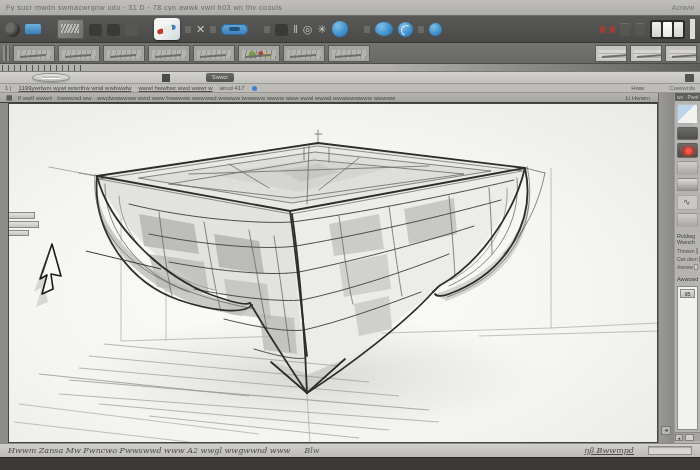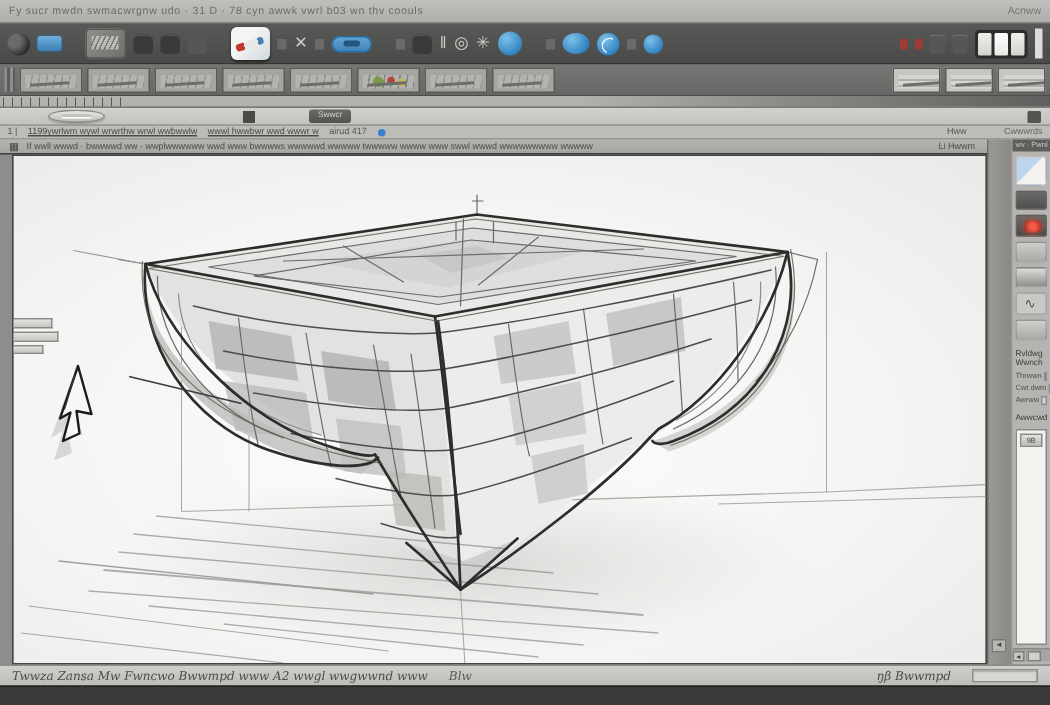--- a/index.html
+++ b/index.html
@@ -125,21 +125,21 @@
            font-size:5px;line-height:8px;text-align:center;color:#45443f;}
   .hscroll{height:9px;margin:2px -2px 2px;background:#a5a4a1;border-top:1px solid #8a8986;display:flex;align-items:center;}
   .hscroll .la{width:8px;height:7px;background:#c5c4c1;border:1px solid #807f7c;font-size:5px;line-height:6px;text-align:center;color:#3c3b38;}
   .hscroll .th{width:9px;height:7px;background:#d0cfcc;border:1px solid #807f7c;margin-left:2px;}
 
   
   .statusbar{position:absolute;left:0;top:443px;width:700px;height:14px;background:linear-gradient(#d0cfcc,#bdbcb9);
              border-top:1px solid #8d8c89;display:flex;align-items:center;padding:0 8px;gap:14px;
              font-family:"DejaVu Serif",serif;font-style:italic;font-size:8px;color:#4c4b47;white-space:nowrap;overflow:hidden;}
   .statusbar .mid{color:#5a5955;font-style:italic;}
-  .statusbar .rgt{margin-left:auto;}
+  .statusbar .rgt{margin-left:auto;text-decoration:underline;}
   .measure{width:44px;height:9px;background:#d8d7d4;border:1px solid #8d8c89;box-shadow:inset 0 1px 1px #a8a7a4;}
   .bottombar{position:absolute;left:0;top:457px;width:700px;height:13px;background:#3b3a38;border-top:1px solid #252422;}
 </style>
 </head>
 <body>
 
 <div class="app">
 
   <div class="menubar">
     <span class="mtext">Fy sucr  mwdn swmacwrgnw udo  · 31 D · 78 cyn awwk vwrl b03 wn thv coouls</span>
@@ -392,21 +392,21 @@
     <div class="listbox">
       <div class="listbtn">9B</div>
     </div>
     <div class="hscroll">
       <div class="la">◂</div>
       <div class="th"></div>
     </div>
   </div>
 
   <div class="statusbar">
-    <span>Twwza   Zansa   Mw   Fwncwo   Bwwmpd   www   A2 wwgl   wwgwwnd   www</span>
+    <span>Hwwm   Zansa   Mw   Fwncwo   Pwwswwd   www   A2 wwgl   wwgwwnd   www</span>
     <span class="mid">Blw</span>
     <span class="rgt">ŋβ Bwwmpd</span>
     <span class="measure"></span>
   </div>
 
   <div class="bottombar"></div>
 
 </div>
 
 </body></html>

